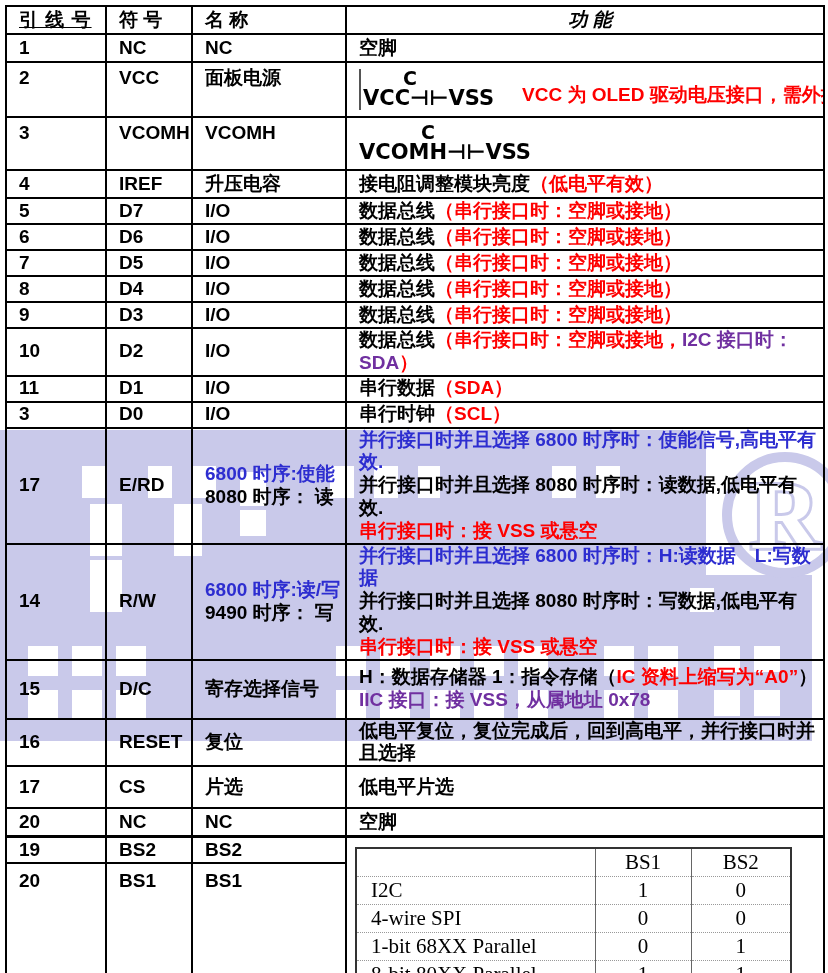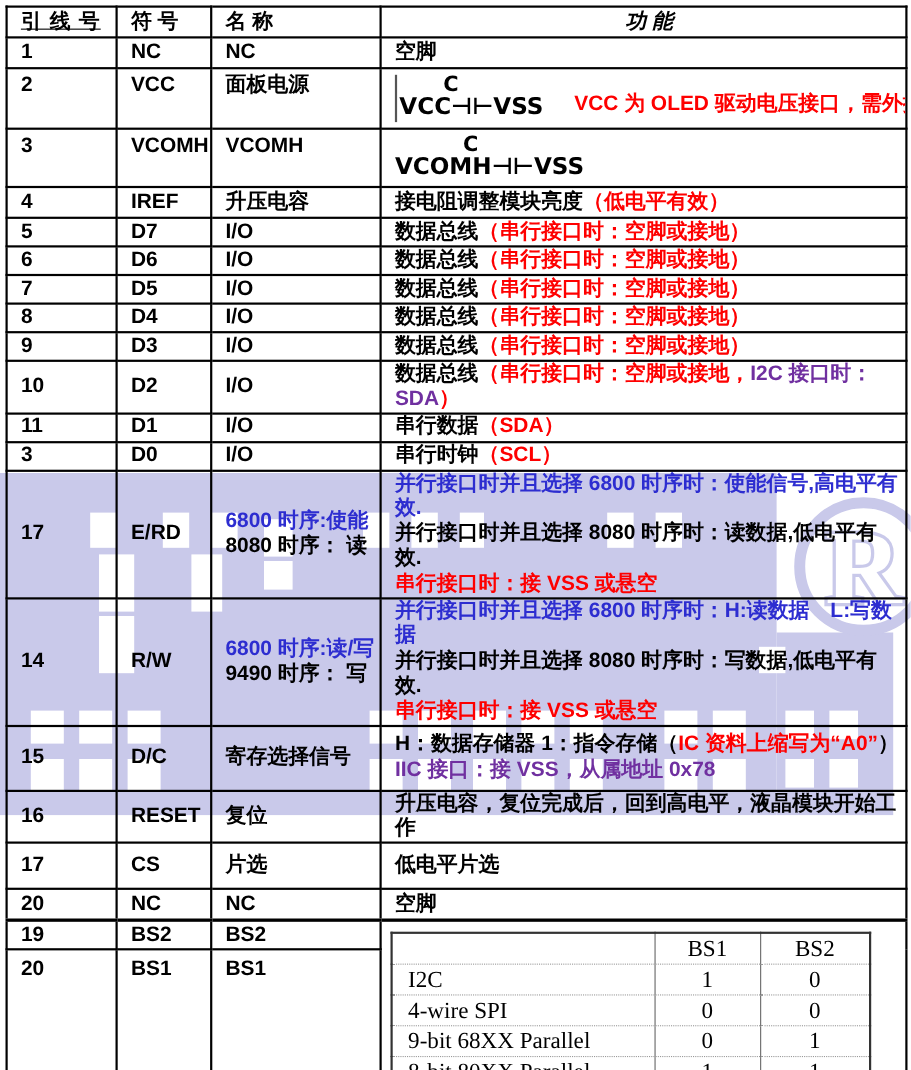--- a/index.html
+++ b/index.html
@@ -217,21 +217,21 @@
       <td class="c1 multi">15</td>
       <td class="multi">D/C</td>
       <td class="multi">寄存选择信号</td>
       <td class="multi"><span>H：数据存储器 1：指令存储（</span><span class="red">IC 资料上缩写为“A0”</span><span>）</span><br><span class="purple">IIC 接口：接 VSS，从属地址 0x78</span></td>
     </tr>
 
     <tr style="height:27px">
       <td class="c1">16</td>
       <td>RESET</td>
       <td>复位</td>
-      <td>升压电容，复位完成后，回到高电平，液晶模块开始工作</td>
+      <td>低电平复位，复位完成后，回到高电平，并行接口时并且选择</td>
     </tr>
     <tr style="height:42px">
       <td class="c1">17</td>
       <td>CS</td>
       <td>片选</td>
       <td>低电平片选</td>
     </tr>
     <tr style="height:28px">
       <td class="c1">20</td>
       <td>NC</td>
@@ -261,21 +261,21 @@
               <td>I2C</td>
               <td class="v">1</td>
               <td class="v">0</td>
             </tr>
             <tr style="height:28px">
               <td>4-wire SPI</td>
               <td class="v">0</td>
               <td class="v">0</td>
             </tr>
             <tr style="height:28px">
-              <td>9-bit 68XX Parallel</td>
+              <td>1-bit 68XX Parallel</td>
               <td class="v">0</td>
               <td class="v">1</td>
             </tr>
             <tr style="height:28px">
               <td>8-bit 80XX Parallel</td>
               <td class="v">1</td>
               <td class="v">1</td>
             </tr>
           </tbody>
               </table>

